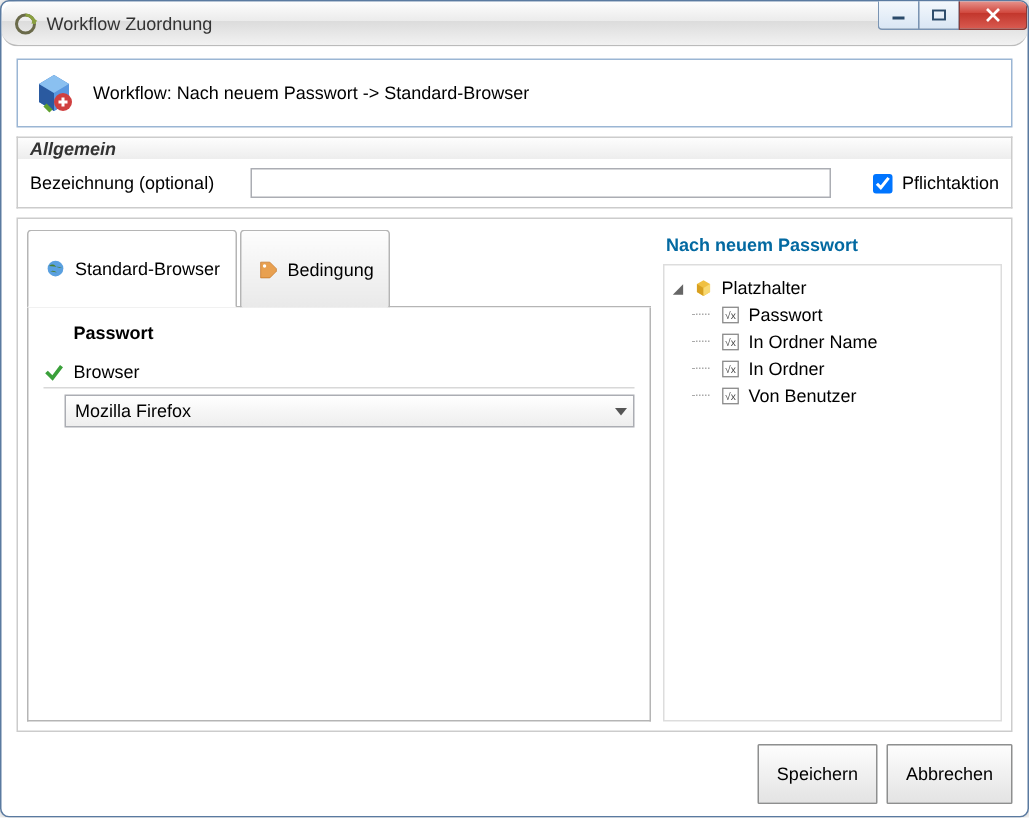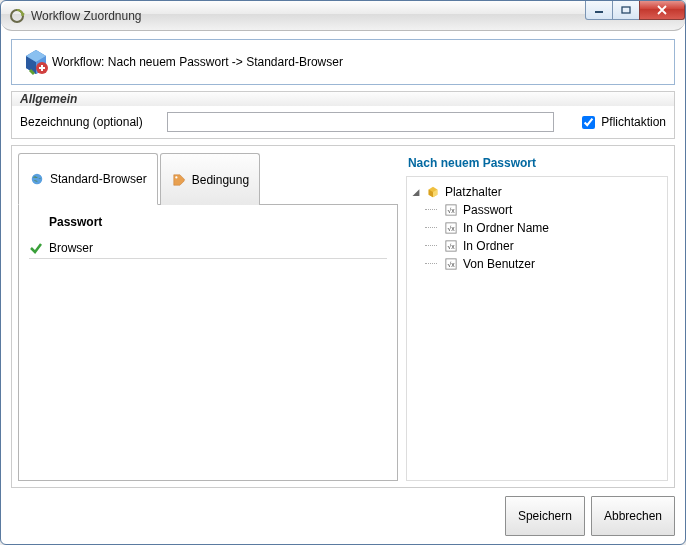--- a/index.html
+++ b/index.html
@@ -59,20 +59,21 @@
     display: flex;
     flex-direction: column;
     gap: 6px;
     overflow: hidden;
   }
   .header-box {
     border: 1px solid #9bb6d4;
     padding: 6px 8px;
     display: flex;
     align-items: center;
+    gap: 10px;
     background: #fff;
     text-align: right;
   }
   .cube-icon { width: 32px; height: 32px; flex-shrink: 0; }
   .section-heading {
     border: 1px solid #ccc;
     border-bottom: none;
     padding: 0 8px;
     font-weight: bold;
     background: linear-gradient(to bottom, #fdfdfd, #ededed);
@@ -317,20 +318,24 @@
 
           <div class="field-block">
             <div class="field-header">
               <span class="check-icon">
                 <svg viewBox="0 0 14 14" width="14" height="14">
                     <path d="M2 7 L6 11 L12 3" fill="none" stroke="#3aa03a" stroke-width="2.5"></path>
                   </svg>
               </span>
               <span>Browser</span>
             </div>
+            <div class="select">
+              <span>Mozilla Firefox</span>
+              <span class="arrow"></span>
+            </div>
           </div>
 
         </div>
       </div>
 
       <div class="right-pane">
         <div class="right-title">Nach neuem Passwort</div>
         <div class="tree">
           <div class="tree-row">
             <span class="tree-toggle">◢</span>

